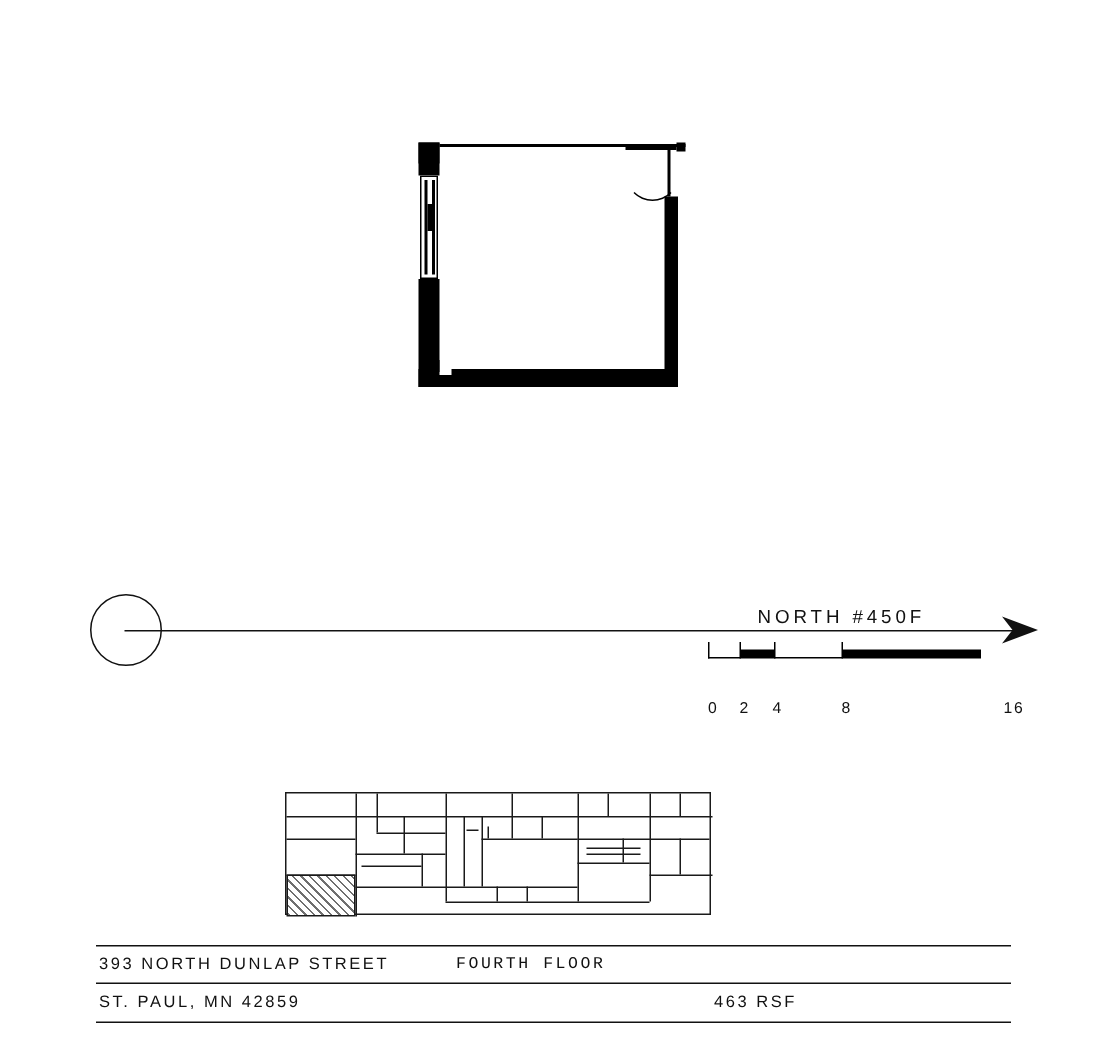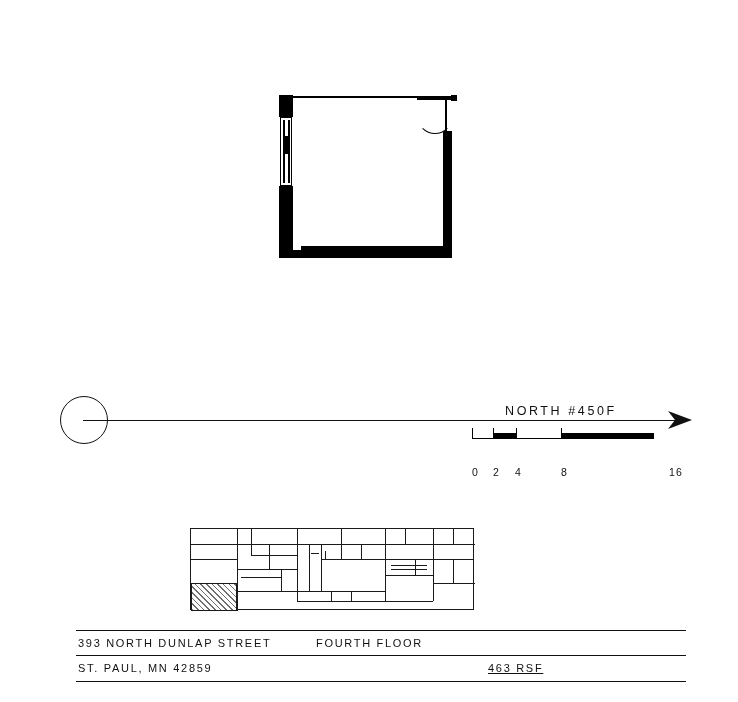--- a/index.html
+++ b/index.html
@@ -143,21 +143,20 @@
     box-sizing: border-box;
   }
 
   
   #title-block {
     position: absolute;
     left: 64px;
     top: 630px;
     width: 610px;
     height: 52px;
-    margin-left: 12px;
   }
   .tb-rule {
     position: absolute;
     left: 0;
     width: 610px;
     height: 1px;
     background: #111111;
   }
   .tb-text {
     position: absolute;
@@ -267,17 +266,17 @@
 
   <div class="kp-hatch" style="left:0px; top:54px; width:46px; height:28px;"></div>
 </div>
 
 <div id="title-block">
   <div class="tb-rule" style="top:0px;"></div>
   <div class="tb-rule" style="top:25px;"></div>
   <div class="tb-rule" style="top:51px;"></div>
 
   <span class="tb-text" style="left:2px; top:7px;">393 NORTH DUNLAP STREET</span>
-  <span class="tb-text" style="left:240px; top:7px;">FOURTH FLOOR</span>
+  <span class="tb-text" style="left:240px; top:7px;font-family:Liberation Mono, monospace;">FOURTH FLOOR</span>
 
   <span class="tb-text" style="left:2px; top:32px;">ST. PAUL, MN  42859</span>
-  <span class="tb-text" style="left:412px; top:32px;text-decoration:underline;">463  RSF</span>
+  <span class="tb-text" style="left:412px; top:32px;">463  RSF</span>
 </div>
 
 </body></html>

